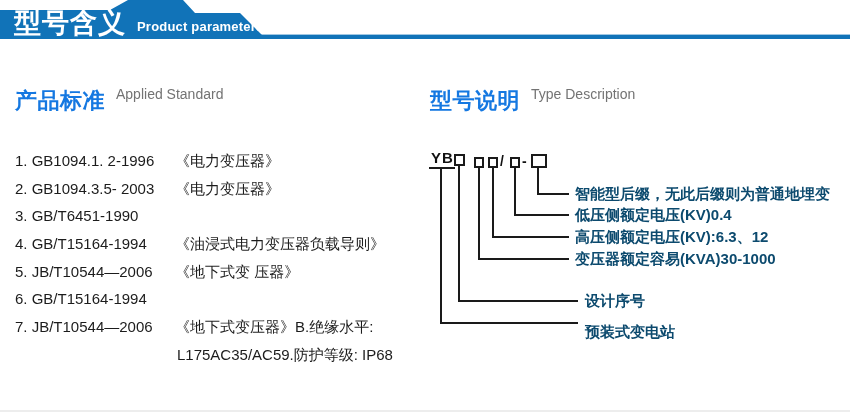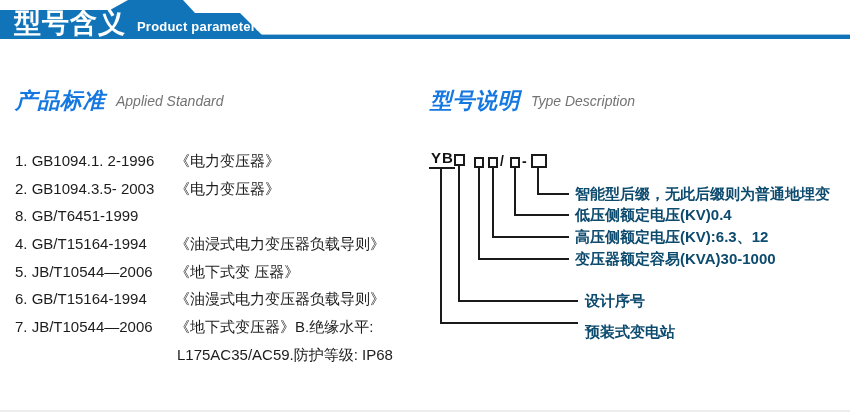--- a/index.html
+++ b/index.html
@@ -5,21 +5,21 @@
   html,body{margin:0;padding:0;background:#ffffff;}
   #page{position:relative;width:850px;height:412px;background:#ffffff;overflow:hidden;
         font-family:"Liberation Sans","DejaVu Sans",sans-serif;border-bottom:2px solid #ededed;box-sizing:border-box;}
 
   
   .banner-svg{position:absolute;left:0;top:0;display:block;}
   .banner-title{position:absolute;left:14px;top:9px;font-size:27px;font-weight:700;color:#ffffff;letter-spacing:1px;line-height:29px;}
   .banner-sub{position:absolute;left:137px;top:19px;font-size:13px;font-weight:600;color:#ffffff;letter-spacing:.2px;}
 
   
-  .sec-head{position:absolute;display:flex;align-items:center;white-space:nowrap;font-style:italic;}
+  .sec-head{position:absolute;display:flex;align-items:flex-start;white-space:nowrap;}
   .sec-head .zh{font-size:22px;font-weight:700;color:#1578e1;letter-spacing:.5px;}
   .sec-head .en{font-size:14px;font-weight:500;color:#737373;margin-left:11px;}
 
   
   .standards{position:absolute;left:15px;top:147px;width:425px;}
   .std-row{display:flex;height:27.7px;line-height:27.7px;font-size:15px;color:#1c1c1c;font-weight:500;white-space:nowrap;}
   .std-row .code{width:160px;flex:0 0 160px;}
   .std-row .title{flex:1;}
   .std-row.cont .title{padding-left:2px;}
 
@@ -53,33 +53,32 @@
   <div class="standards">
     <div class="std-row">
       <span class="code">1. GB1094.1. 2-1996</span>
       <span class="title">《电力变压器》</span>
     </div>
     <div class="std-row">
       <span class="code">2. GB1094.3.5- 2003</span>
       <span class="title">《电力变压器》</span>
     </div>
     <div class="std-row">
-      <span class="code">8. GB/T6451-1999</span>
+      <span class="code">3. GB/T6451-1990</span>
     </div>
     <div class="std-row">
       <span class="code">4. GB/T15164-1994</span>
       <span class="title">《油浸式电力变压器负载导则》</span>
     </div>
     <div class="std-row">
       <span class="code">5. JB/T10544—2006</span>
       <span class="title">《地下式变 压器》</span>
     </div>
     <div class="std-row">
       <span class="code">6. GB/T15164-1994</span>
-      <span class="title">《油漫式电力变压器负载导则》</span>
     </div>
     <div class="std-row">
       <span class="code">7. JB/T10544—2006</span>
       <span class="title">《地下式变压器》B.绝缘水平:</span>
     </div>
     <div class="std-row cont">
       <span class="code"></span>
       <span class="title">L175AC35/AC59.防护等级: IP68</span>
     </div>
   </div>

